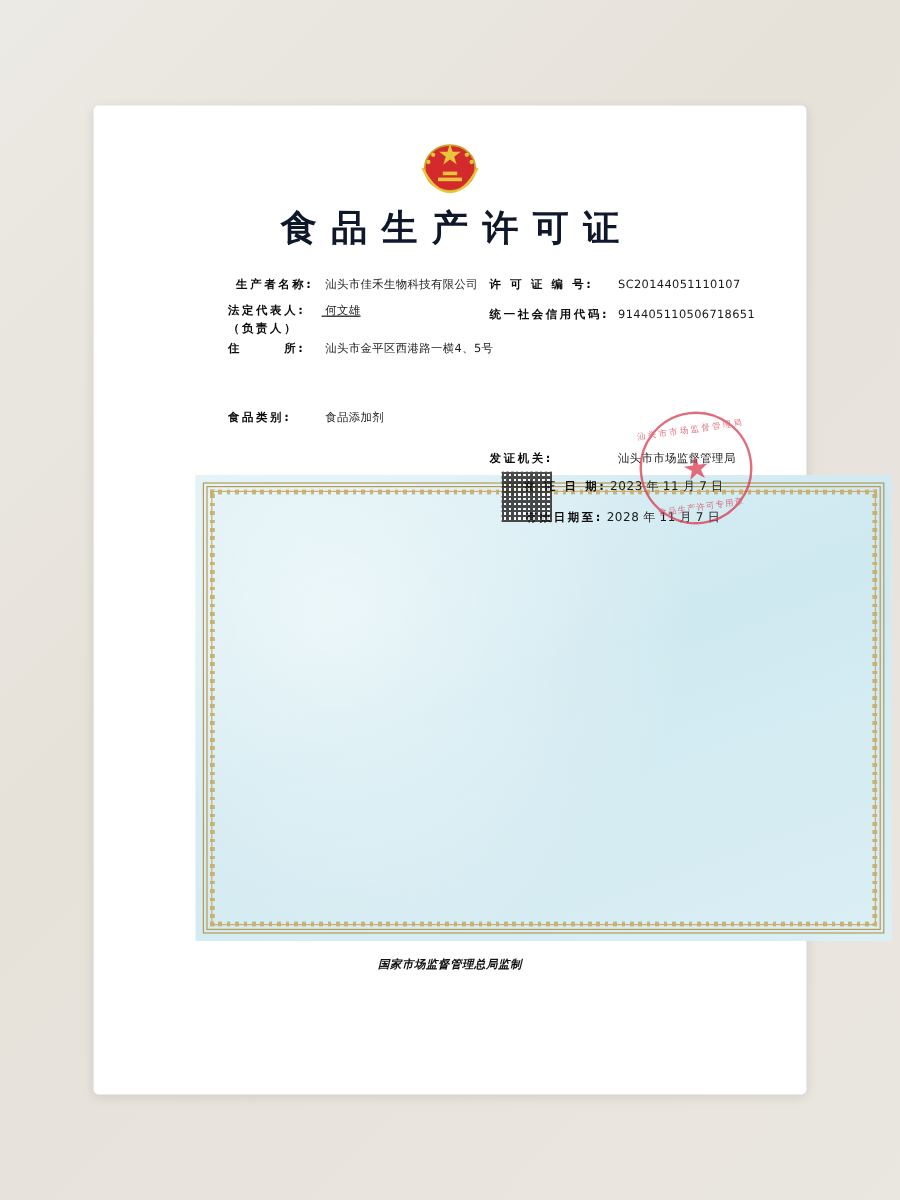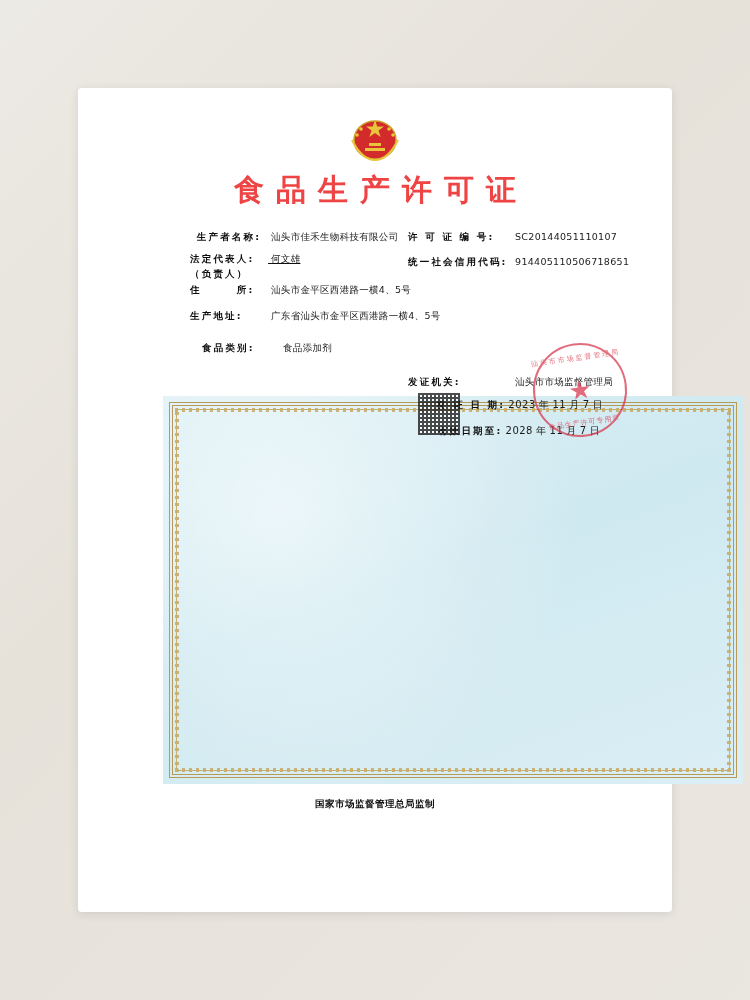--- a/index.html
+++ b/index.html
@@ -76,21 +76,21 @@
   }
   #title {
     position: absolute;
     top: 82px;
     left: 0; right: 0;
     text-align: center;
     font-family: "DejaVu Serif", "Liberation Serif", serif;
     font-size: 30px;
     font-weight: 700;
     letter-spacing: 12px;
-    color: #ef4444;
+    color: #0f172a;
     text-indent: 12px;
   }
   
   .field {
     position: absolute;
     font-size: 9.5px;
     color: #111;
     white-space: nowrap;
     font-family: "DejaVu Sans", "Liberation Sans", sans-serif;
   }
@@ -105,21 +105,21 @@
     color: #1a1a1a;
   }
   .lbl-box { display:inline-block; width: 78px; }
   .lbl-box-r { display:inline-block; width: 104px; }
   
   #f-name   { left: 112px; top: 143px; text-align: center; }
   #f-legal  { left: 112px; top: 165px; text-decoration: underline; }
   #f-legal2 { left: 112px; top: 180px; }
   #f-addr   { left: 112px; top: 196px; }
   #f-prod   { left: 112px; top: 222px; }
-  #f-cat    { left: 112px; top: 254px; margin-left: 12px; }
+  #f-cat    { left: 112px; top: 254px; }
   
   #f-licno  { left: 330px; top: 143px; }
   #f-credit { left: 330px; top: 168px; }
   #f-org    { left: 330px; top: 288px; }
   #f-issue  { left: 358px; top: 310px; }
   #f-valid  { left: 360px; top: 336px; }
   .small-date { font-size: 10px; letter-spacing: .5px;}
   
   #qr {
     position: absolute;
@@ -166,20 +166,21 @@
   #footer {
     position: absolute;
     left: 0; right: 0;
     top: 710px;
     text-align: center;
     font-size: 9.5px;
     font-weight: 700;
     color: #111;
     letter-spacing: .5px;
     font-family: "DejaVu Sans", "Liberation Sans", sans-serif;
+    font-style: italic;
   }
 </style>
 </head>
 <body>
 
 <div id="page">
 
   <div id="sheet">
 
     <div id="cert">
@@ -215,24 +216,20 @@
 
     <div class="field" id="f-legal2">
       <span class="lbl">（负责人）</span>
     </div>
 
     <div class="field" id="f-addr">
       <span class="lbl lbl-box">住　　　所:</span>
       <span class="val">汕头市金平区西港路一横4、5号</span>
     </div>
 
-    <div class="field" id="f-prod">
-      <span class="lbl lbl-box">生产地址:</span>
-      <span class="val">广东省汕头市金平区西港路一横4、5号</span>
-    </div>
 
     <div class="field" id="f-cat">
       <span class="lbl lbl-box">食品类别:</span>
       <span class="val">食品添加剂</span>
     </div>
 
     <div class="field" id="f-licno">
       <span class="lbl lbl-box-r">许 可 证 编 号:</span>
       <span class="val">SC20144051110107</span>
     </div>

